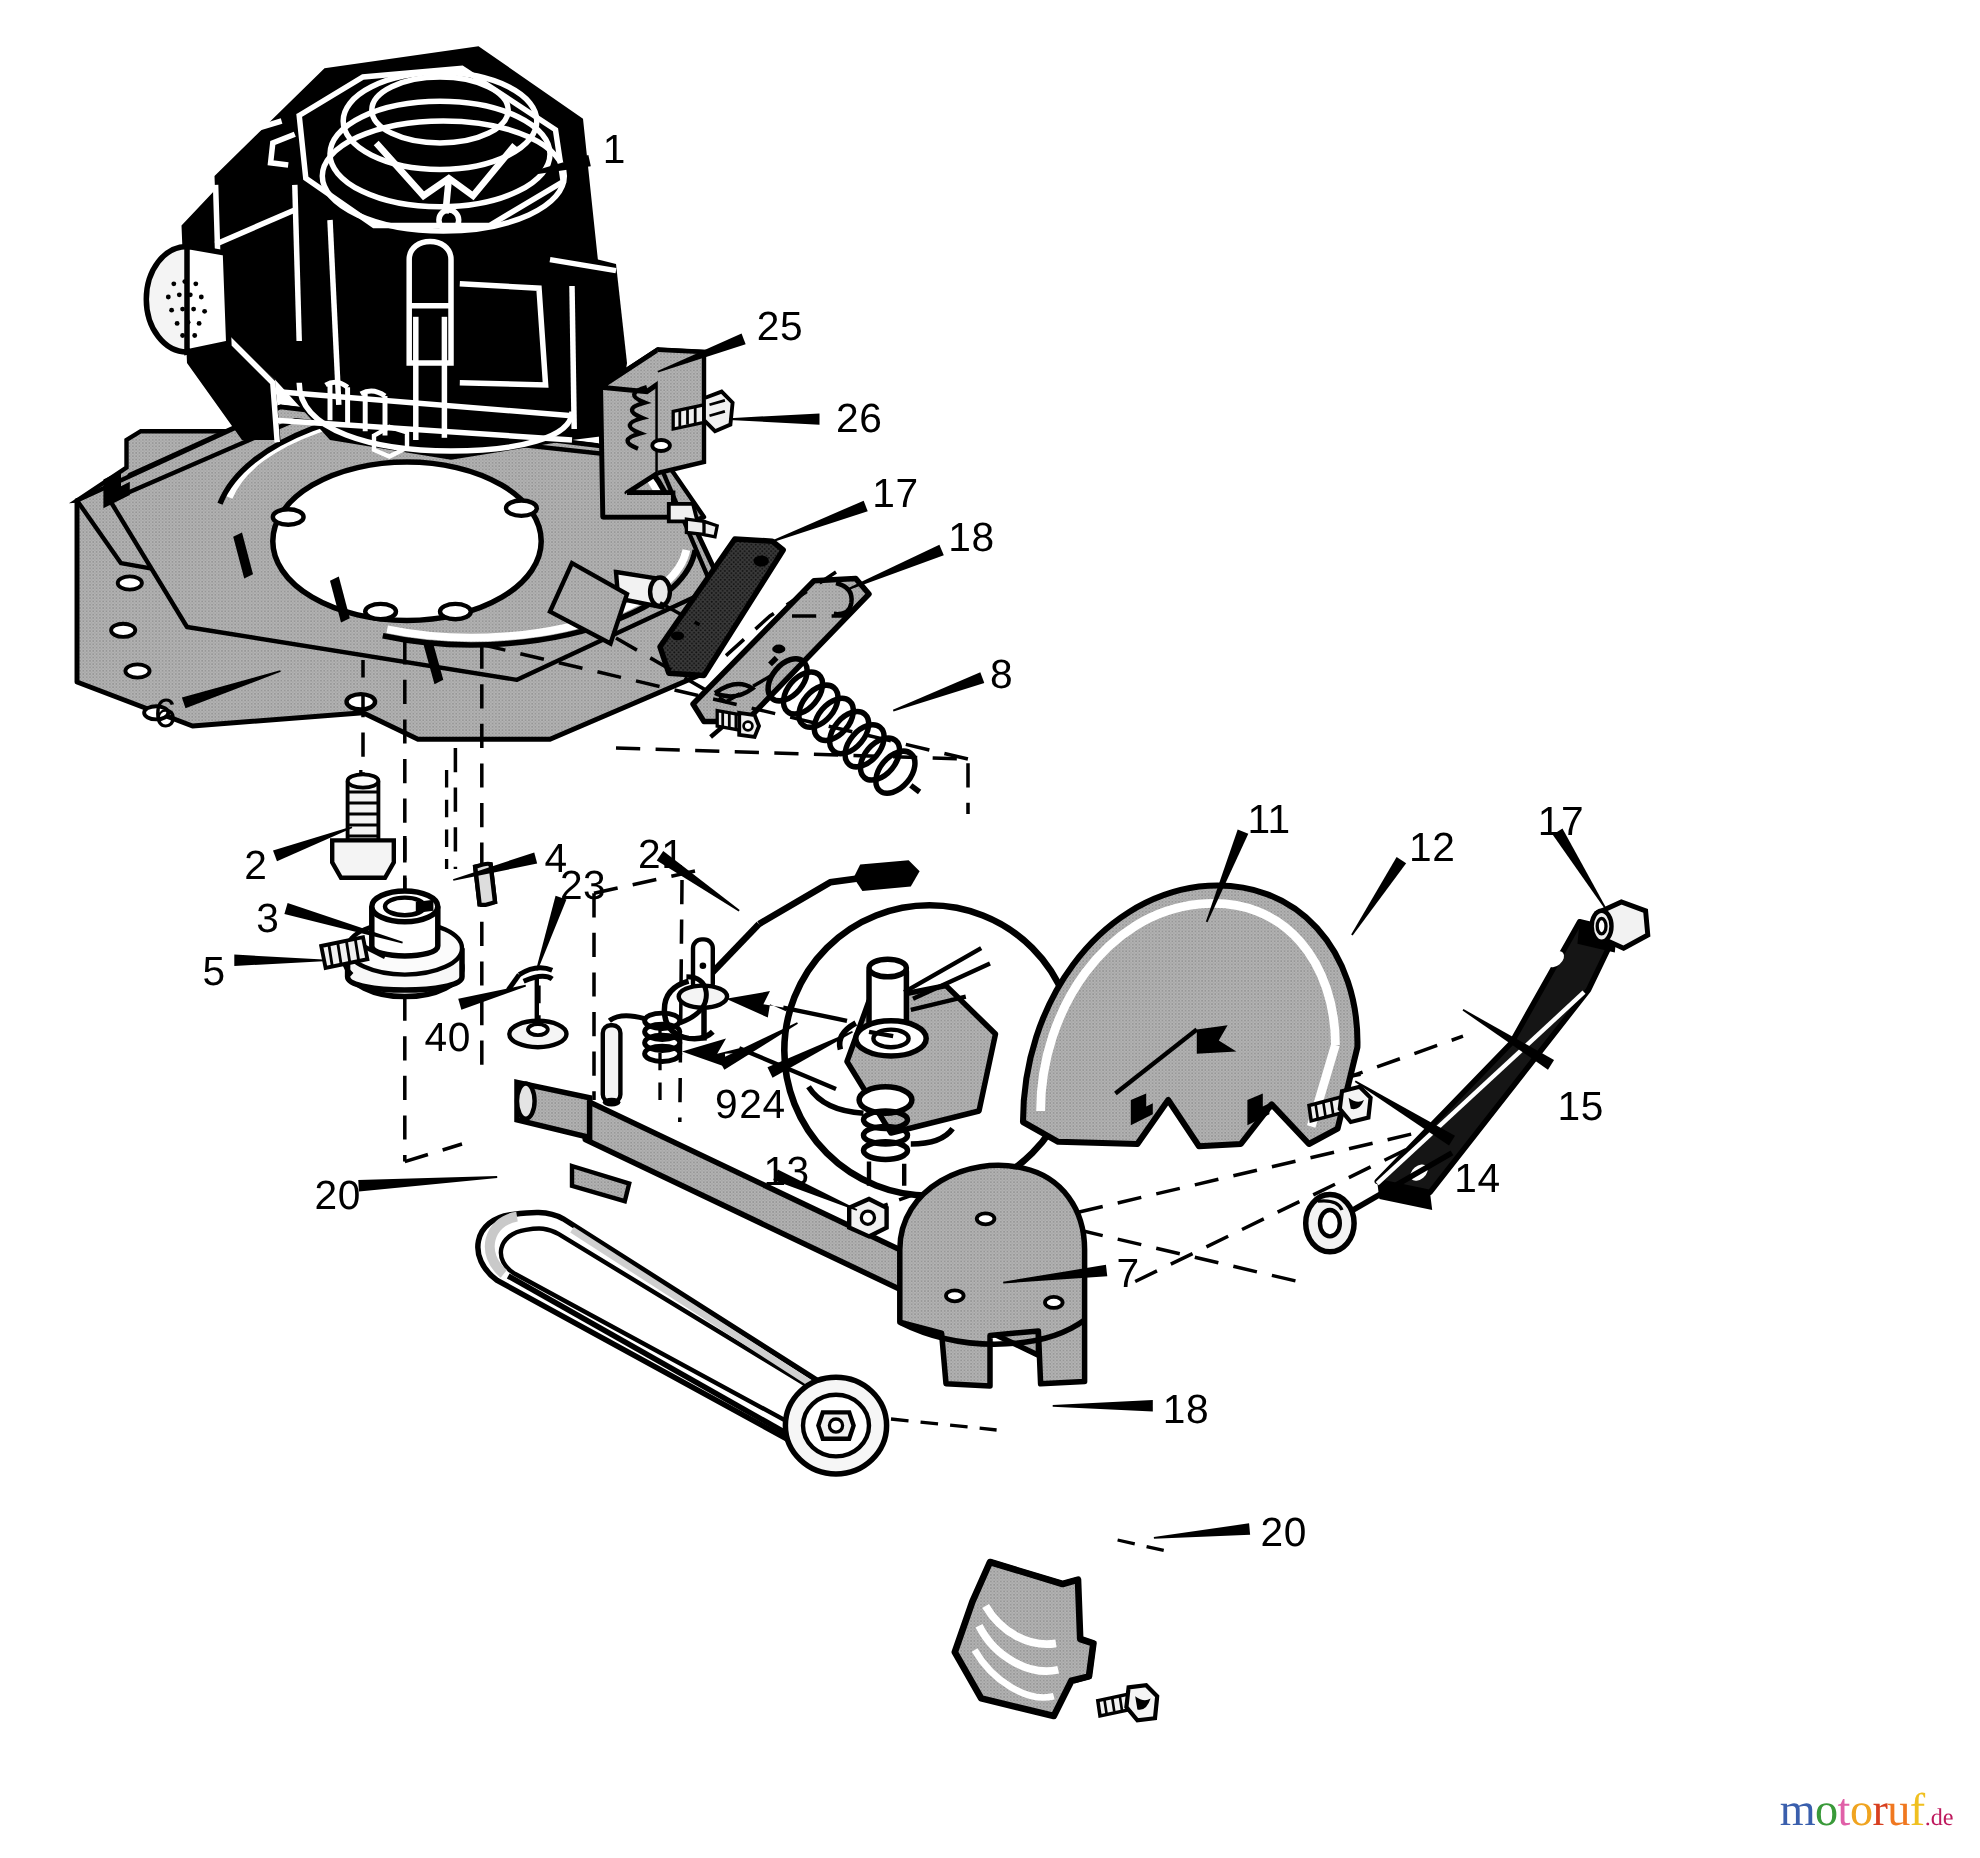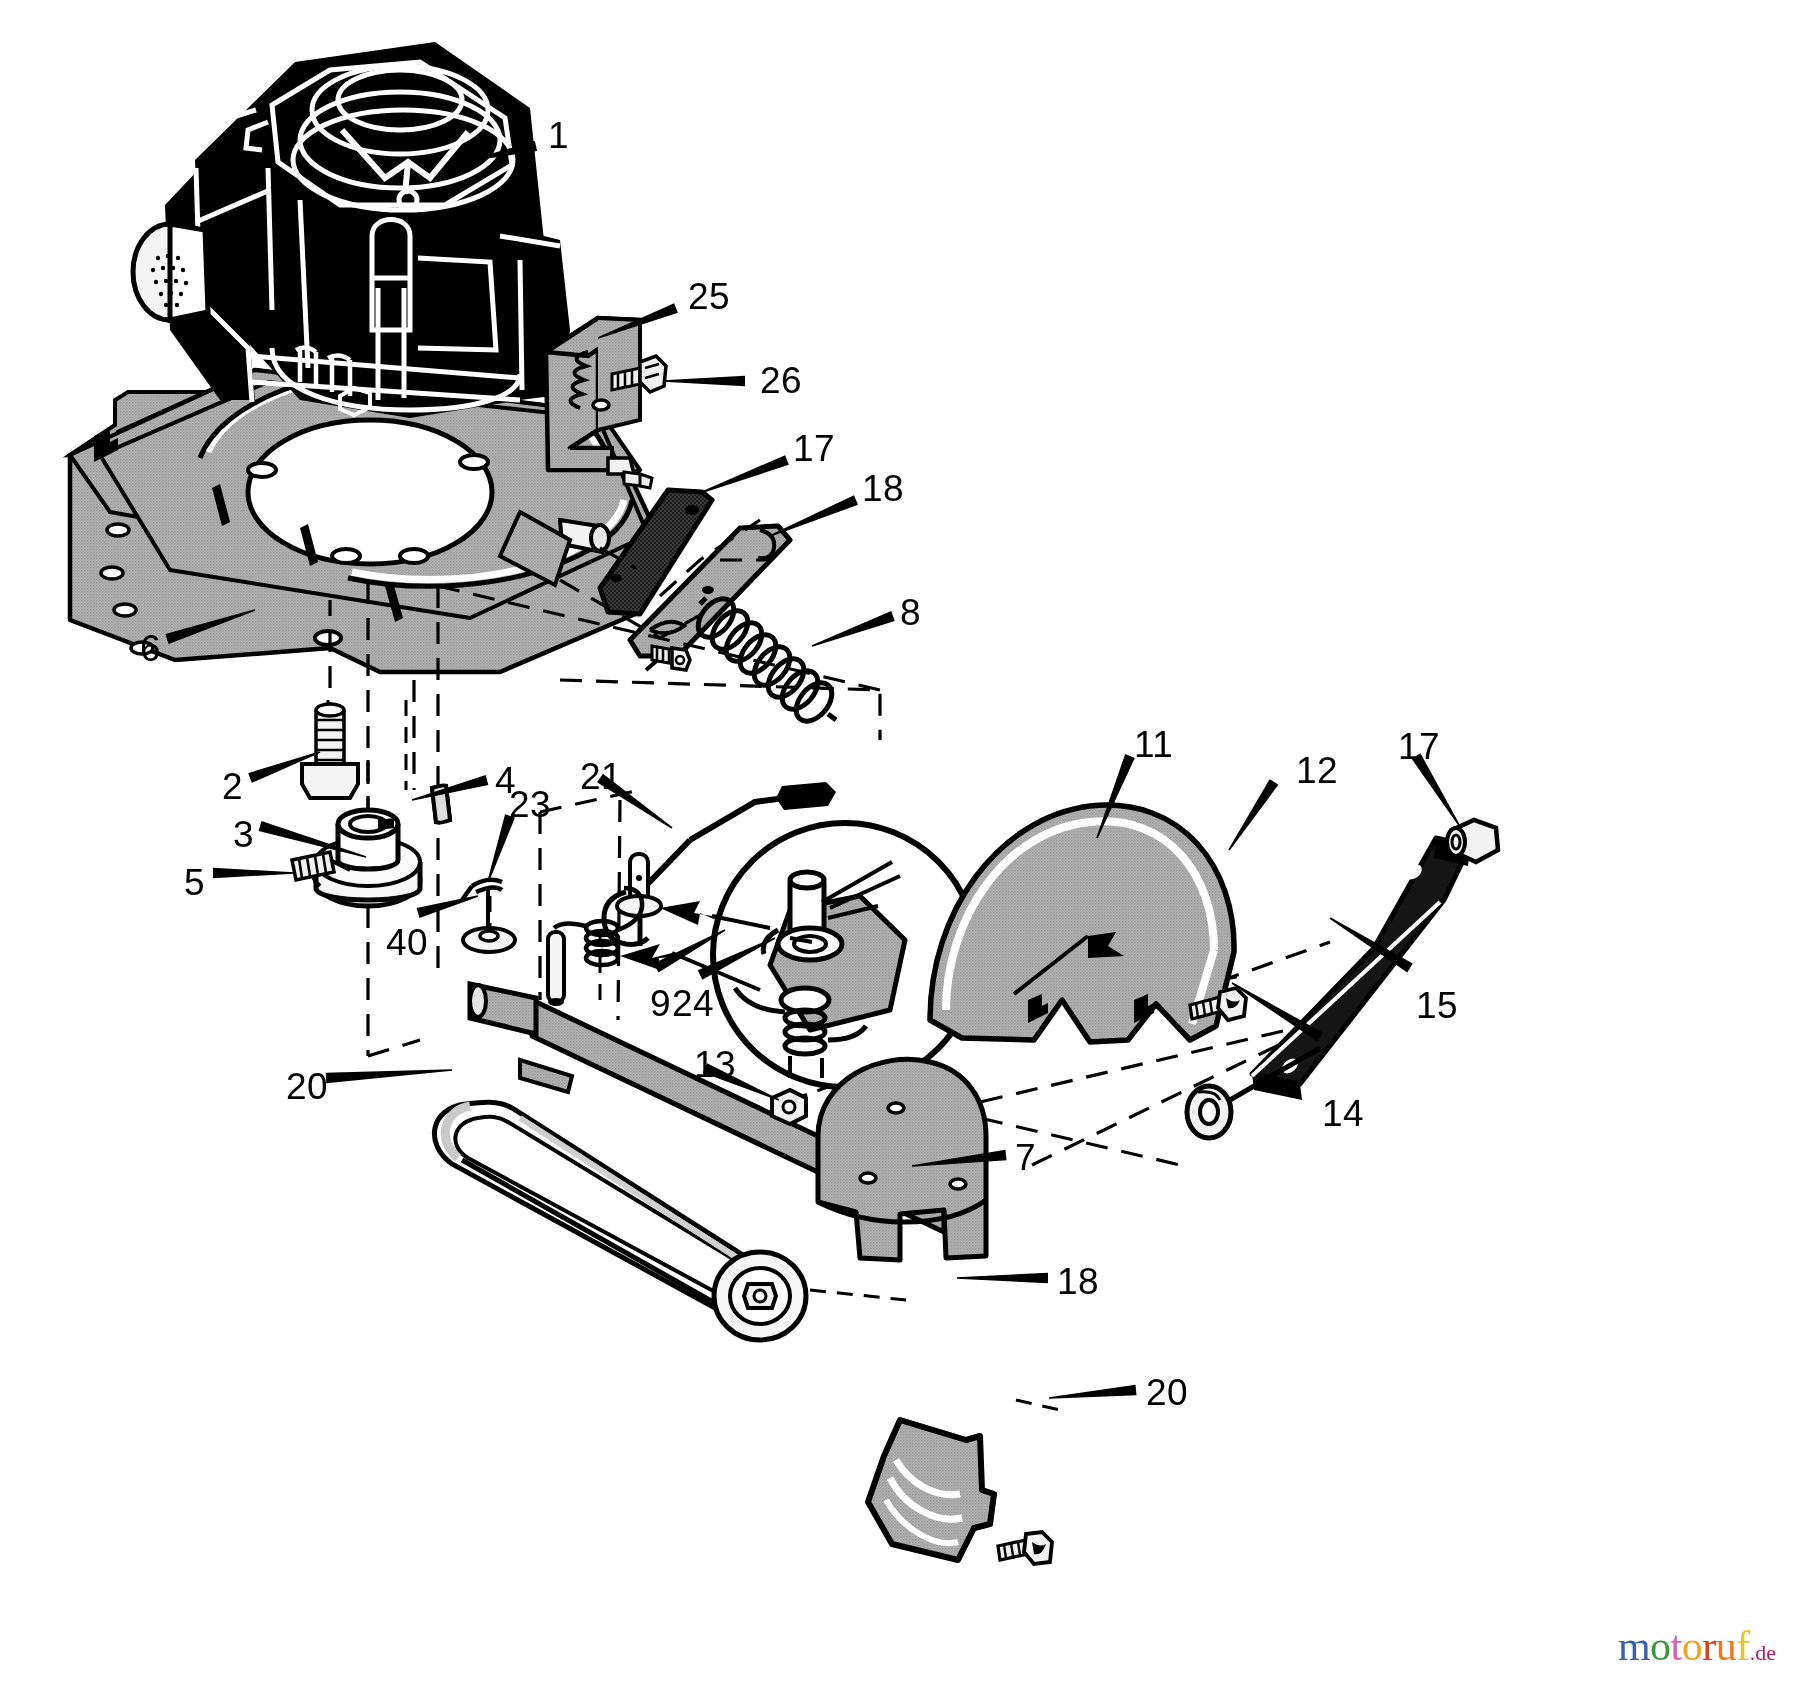--- a/index.html
+++ b/index.html
@@ -503,24 +503,24 @@
       <div class="callout-num" style="left: 184px; top: 864px;">5</div>
       <div class="callout-num" style="left: 495px; top: 762px;">4</div>
       <div class="callout-num" style="left: 509px; top: 786px;">23</div>
       <div class="callout-num" style="left: 386px; top: 924px;">40</div>
       <div class="callout-num" style="left: 580px; top: 758px;">21</div>
       <div class="callout-num" style="left: 672px; top: 985px;">24</div>
       <div class="callout-num" style="left: 650px; top: 985px;">9</div>
       <div class="callout-num" style="left: 286px; top: 1068px;">20</div>
       <div class="callout-num" style="left: 694px; top: 1046px;">13</div>
       <div class="callout-num" style="left: 1134px; top: 726px;">11</div>
-      <div class="callout-num" style="left: 1281px; top: 752px; margin-left: 15px;">12</div>
+      <div class="callout-num" style="left: 1281px; top: 752px;">12</div>
       <div class="callout-num" style="left: 1398px; top: 728px;">17</div>
       <div class="callout-num" style="left: 1416px; top: 987px;">15</div>
-      <div class="callout-num" style="left: 1322px; top: 1053px; margin-top: 42px;">14</div>
+      <div class="callout-num" style="left: 1322px; top: 1053px;">14</div>
       <div class="callout-num" style="left: 1015px; top: 1139px;">7</div>
       <div class="callout-num" style="left: 1057px; top: 1263px;">18</div>
       <div class="callout-num" style="left: 1146px; top: 1374px;">20</div>
     </div>
 
   <div id="watermark"><span class="l" style="color: rgb(58, 95, 173);">m</span><span class="l" style="color: rgb(58, 154, 58);">o</span><span class="l" style="color: rgb(224, 96, 168);">t</span><span class="l" style="color: rgb(240, 164, 32);">o</span><span class="l" style="color: rgb(216, 64, 32);">r</span><span class="l" style="color: rgb(240, 120, 32);">u</span><span class="l" style="color: rgb(240, 192, 32);">f</span><span class="tld">.de</span></div>
 
 </div>
 
 </body></html>

